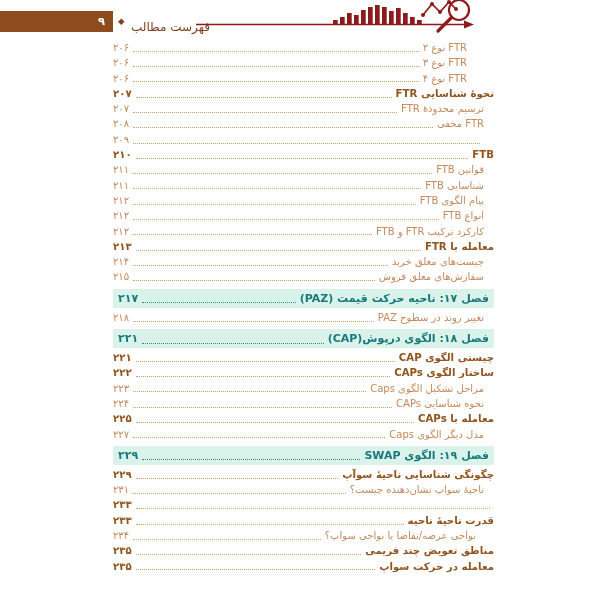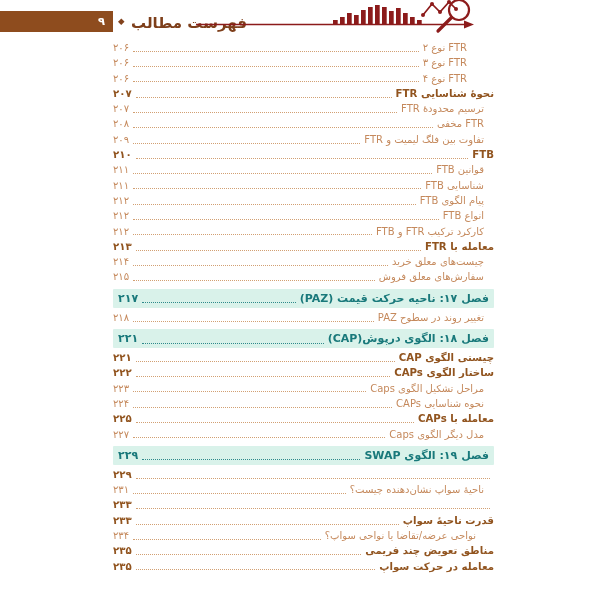--- a/index.html
+++ b/index.html
@@ -10,21 +10,21 @@
   
   .hdr-bar{
     position:absolute;left:0;top:11px;width:113px;height:21px;
     background:#8e4c1e;display:flex;align-items:center;justify-content:flex-end;
   }
   .hdr-bar .pnum9{color:#ffffff;font-size:11.5px;font-weight:bold;padding-left:8px;padding-right:8px;line-height:21px;}
   .hdr-diamond{
     position:absolute;left:118px;top:16px;color:#82421c;font-size:8.5px;line-height:10px;
   }
   .hdr-title{
-    position:absolute;left:131px;top:14px;color:#7e3f1b;font-size:15px;font-weight:bold;
+    position:absolute;left:131px;top:20px;color:#7e3f1b;font-size:12px;font-weight:normal;
     white-space:nowrap;direction:rtl;
   }
   .hdr-deco{position:absolute;left:193px;top:0;}
   
   .toc{position:absolute;left:113px;top:40px;width:381px;}
   .row{
     display:flex;direction:rtl;height:15.3px;line-height:15.3px;font-size:10px;
     align-items:stretch;white-space:nowrap;
   }
   .row .title,.row .pg{white-space:nowrap;}
@@ -114,21 +114,20 @@
     <span class="title">ترسیم محدودۀ FTR</span>
     <span class="leader"></span>
     <span class="pg">۲۰۷</span>
   </div>
     <div class="row regular indent1">
     <span class="title">FTR مخفی</span>
     <span class="leader"></span>
     <span class="pg">۲۰۸</span>
   </div>
     <div class="row regular indent1">
-    <span class="title">تفاوت بین فلگ لیمیت و FTR</span>
     <span class="leader"></span>
     <span class="pg">۲۰۹</span>
   </div>
     <div class="row bold">
     <span class="title">FTB</span>
     <span class="leader"></span>
     <span class="pg">۲۱۰</span>
   </div>
     <div class="row regular indent1">
     <span class="title">قوانین FTB</span>
@@ -214,34 +213,35 @@
     <span class="title">مدل دیگر الگوی Caps</span>
     <span class="leader"></span>
     <span class="pg">۲۲۷</span>
   </div>
     <div class="row chapter">
     <span class="title">فصل ۱۹: الگوی SWAP</span>
     <span class="leader"></span>
     <span class="pg">۲۲۹</span>
   </div>
     <div class="row bold">
+    <span class="title">چگونگی شناسایی ناحیۀ سوآپ</span>
     <span class="leader"></span>
     <span class="pg">۲۲۹</span>
   </div>
     <div class="row regular indent1">
     <span class="title">ناحیۀ سواپ نشان‌دهنده چیست؟</span>
     <span class="leader"></span>
     <span class="pg">۲۳۱</span>
   </div>
     <div class="row bold">
     <span class="leader"></span>
     <span class="pg">۲۳۳</span>
   </div>
     <div class="row bold">
-    <span class="title">قدرت ناحیۀ سواپ</span>
+    <span class="title">قدرت ناحیۀ ناحیه</span>
     <span class="leader"></span>
     <span class="pg">۲۳۳</span>
   </div>
     <div class="row regular indent2">
     <span class="title">نواحی عرضه/تقاضا یا نواحی سواپ؟</span>
     <span class="leader"></span>
     <span class="pg">۲۳۴</span>
   </div>
     <div class="row bold">
     <span class="title">مناطق تعویض چند فریمی</span>

